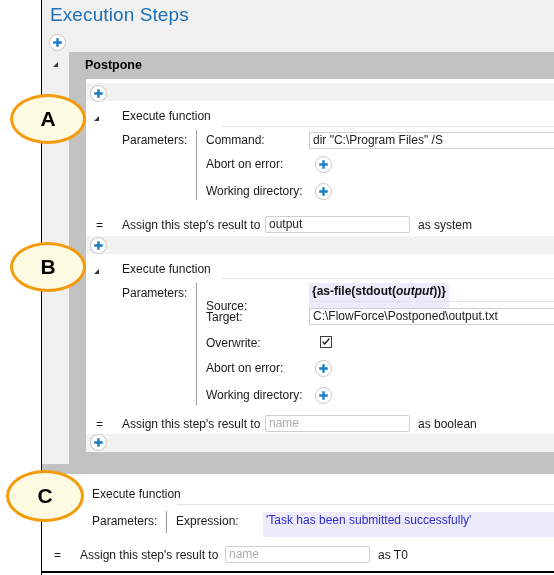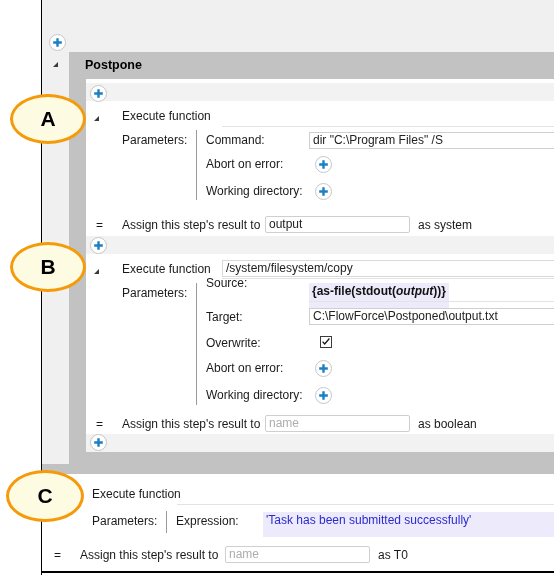--- a/index.html
+++ b/index.html
@@ -129,20 +129,21 @@
 </style>
 </head>
 <body>
 
 <div id="root">
 
   <div class="page-bg"></div>
   <div class="outer-border-left"></div>
   <div class="outer-border-bottom"></div>
 
+  <div class="title">Execution Steps</div>
 
   <div class="plus" style="left:49px;top:34px;">
     <span>
       <svg width="11" height="11" viewBox="0 0 11 11">
           <path d="M4.3 1.2h2.4v3.1h3.1v2.4H6.7v3.1H4.3V6.7H1.2V4.3h3.1z" fill="#1b7fc4"></path>
         </svg>
     </span>
   </div>
 
   <div class="postpone-panel"></div>
@@ -200,27 +201,26 @@
   <div class="plus" style="left:90px;top:237px;">
     <span>
       <svg width="11" height="11" viewBox="0 0 11 11">
           <path d="M4.3 1.2h2.4v3.1h3.1v2.4H6.7v3.1H4.3V6.7H1.2V4.3h3.1z" fill="#1b7fc4"></path>
         </svg>
     </span>
   </div>
 
   <div class="tri" style="left:94px;top:269px;"></div>
   <div class="row lbl" style="left:122px;top:262px;">Execute function</div>
-  <div class="field fn" style="left:222px;top:260px;width:332px;">/system/filesystem/copy</div>
   <div class="hair" style="left:222px;top:278px;width:332px;"></div>
 
   <div class="row lbl" style="left:122px;top:286px;">Parameters:</div>
   <div class="paramrule" style="left:196px;top:283px;height:122px;"></div>
 
-  <div class="row lbl" style="left:206px;top:276px;">Source:</div>
+  <div class="row lbl" style="left:206px;top:299px;">Source:</div>
   <div class="expr mixed" style="left:309px;top:283px;width:140px;">
     <span class="b">{<span class="b">as-file</span>(<span class="b">stdout</span>(<span class="i">output</span>))}</span>
   </div>
   <div class="hair" style="left:309px;top:301px;width:245px;"></div>
 
   <div class="row lbl" style="left:206px;top:310px;">Target:</div>
   <div class="field" style="left:309px;top:308px;width:245px;border-right:none;">C:\FlowForce\Postponed\output.txt</div>
 
   <div class="row lbl" style="left:206px;top:336px;">Overwrite:</div>
   <div class="cbx" style="left:320px;top:336px;">

